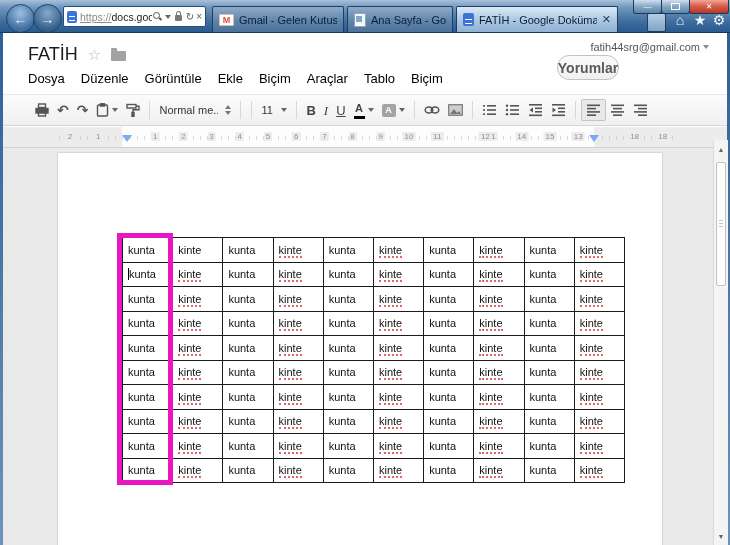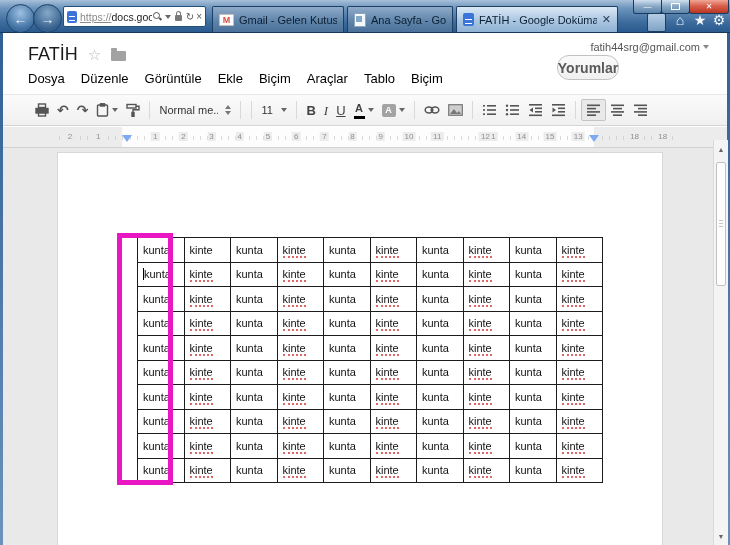--- a/index.html
+++ b/index.html
@@ -94,21 +94,21 @@
   .ruler{position:absolute;left:3px;right:2px;top:127px;height:21px;background:#ececec;border-bottom:1px solid #d2d2d2;box-sizing:border-box;z-index:2;}
   .ruler-white{position:absolute;left:119px;width:472px;top:0;bottom:0;background:#fdfdfd;}
   .ruler-ticks{position:absolute;left:56px;right:50px;top:9px;height:4px;
     background:repeating-linear-gradient(90deg,#bdbdbd 0 1px,transparent 1px 7.05px);opacity:.55;}
   .ruler-num{position:absolute;top:5px;transform:translateX(-50%);font-size:8px;color:#8f8f8f;background:inherit;padding:0 2px;z-index:2;}
   .indent-marker{position:absolute;top:8px;width:0;height:0;border-left:5px solid transparent;border-right:5px solid transparent;
     border-top:7px solid #7fa9f2;z-index:3;}
   
   .canvas{position:absolute;left:3px;right:2px;top:148px;bottom:0;background:#e9e9e9;overflow:hidden;}
   .page{position:absolute;left:54px;top:4px;width:606px;height:560px;background:#fff;border:1px solid #d8d8d8;box-sizing:border-box;}
-  .doc-table{position:absolute;left:134px;top:89px;border-collapse:collapse;table-layout:fixed;width:466px;}
+  .doc-table{position:absolute;left:119px;top:89px;border-collapse:collapse;table-layout:fixed;width:503px;}
   .doc-table td{border:1px solid #1c1c1c;height:23.5px;font-size:11px;color:#111;
     padding:0 2px 0 5px;white-space:nowrap;overflow:hidden;vertical-align:middle;}
   .word.misspelled{border-bottom:2px dotted var(--spellcheck,#e06666);}
   .caret{display:inline-block;width:1px;height:12px;background:#000;vertical-align:-2px;}
   .col-highlight{position:absolute;left:114px;top:85px;width:56px;height:252px;box-sizing:border-box;
     border:5px solid var(--selection,#e817c3);pointer-events:none;z-index:3;}
   
   .scrollbar{position:absolute;right:2px;top:140px;bottom:0;width:15px;background:#f4f4f4;border-left:1px solid #dadada;box-sizing:border-box;z-index:41;}
   .sb-arrow{position:absolute;left:0;right:0;text-align:center;font-size:7px;color:#666;line-height:8px;}
   .sb-thumb{position:absolute;left:2px;right:2px;top:22px;height:122px;background:#fdfdfd;border:1px solid #c1c1c1;border-radius:2px;}

